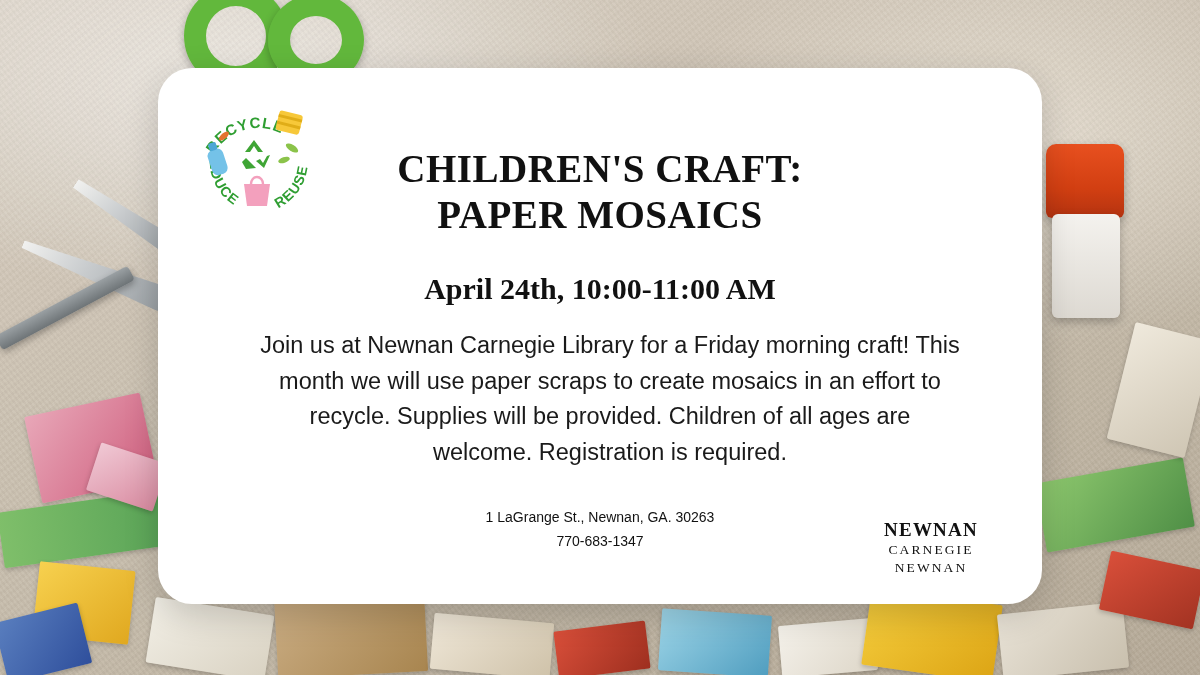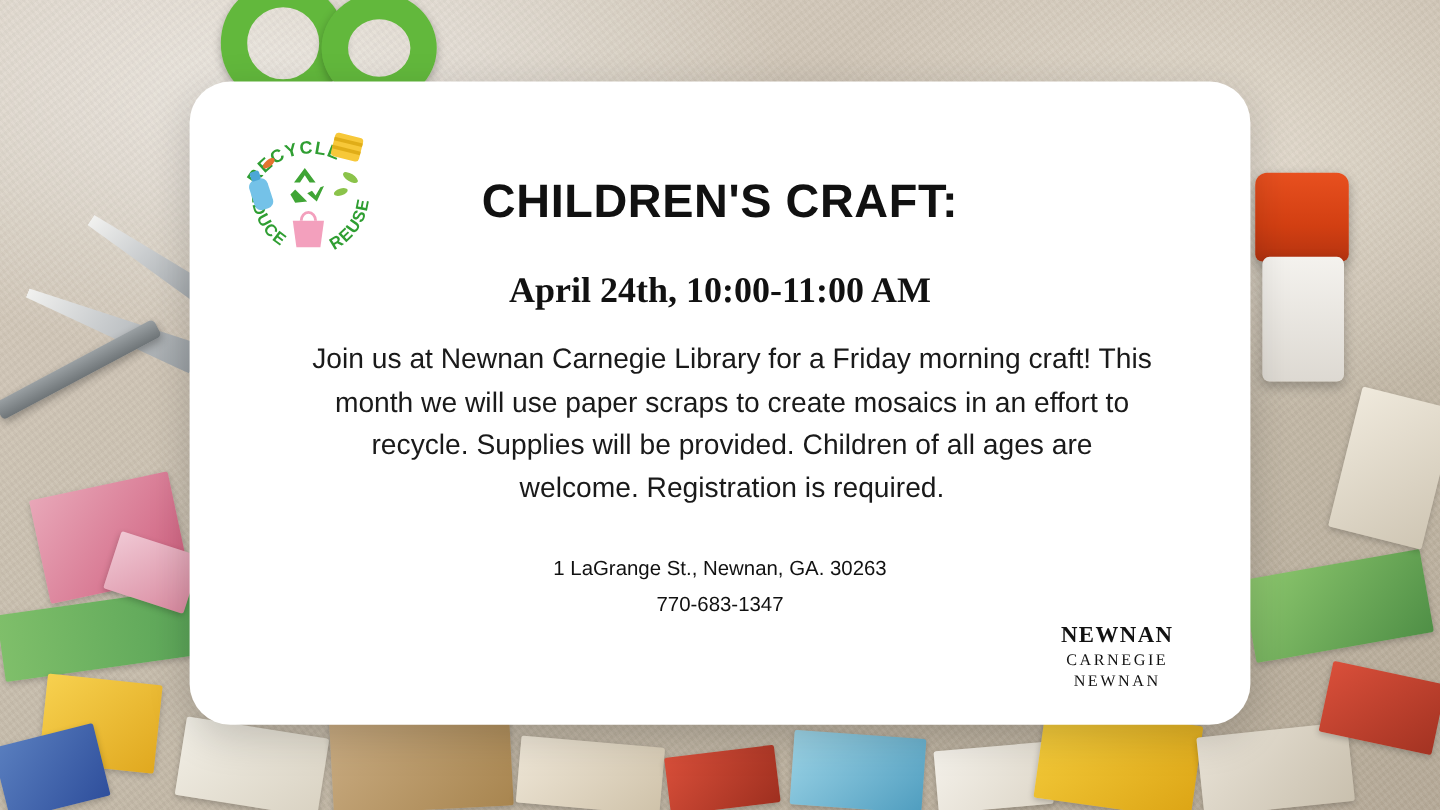--- a/index.html
+++ b/index.html
@@ -106,21 +106,21 @@
   .recycle-badge {
     position: absolute;
     left: 30px;
     top: 18px;
     width: 138px;
     height: 138px;
   }
   .recycle-badge svg { display: block; }
 
   .title {
-    font-family: Liberation Sans, sans-serif;
+    font-family: Liberation Serif, serif;
     font-weight: bold;
     font-size: 39px;
     letter-spacing: .5px;
     color: #111;
     text-align: center;
     line-height: 1.18;
     text-transform: uppercase;
   }
 
   .datetime {
@@ -140,21 +140,21 @@
     font-size: 23.5px;
     line-height: 1.52;
     color: #1a1a1a;
     margin-left: 20px;
   }
 
   .contact {
     margin-top: 34px;
     text-align: center;
     font-family: "Liberation Sans", sans-serif;
-    font-size: 17px;
+    font-size: 14px;
     line-height: 1.75;
     color: #111;
   }
 
   
   .lib-logo {
     position: absolute;
     right: 36px;
     bottom: 28px;
     width: 150px;
@@ -265,20 +265,21 @@
         </g>
         <g fill="#e5732f">
           <ellipse cx="36" cy="50" rx="6" ry="2.8" transform="rotate(-40 36 50)"></ellipse>
         </g>
       </svg>
     </div>
 
     <div class="card-inner">
       <h1 class="title">
         <span>CHILDREN'S CRAFT:</span><br>
+        <span>PAPER MOSAICS</span>
       </h1>
 
       <div class="datetime">April 24th, 10:00-11:00 AM</div>
 
       <p class="body-text">Join us at Newnan Carnegie Library for a Friday morning craft! This month we will use paper scraps to create mosaics in an effort to recycle. Supplies will be provided. Children of all ages are welcome. Registration is required.</p>
 
       <div class="contact">
         <div>1 LaGrange St., Newnan, GA. 30263</div>
         <div>770-683-1347</div>
       </div>

